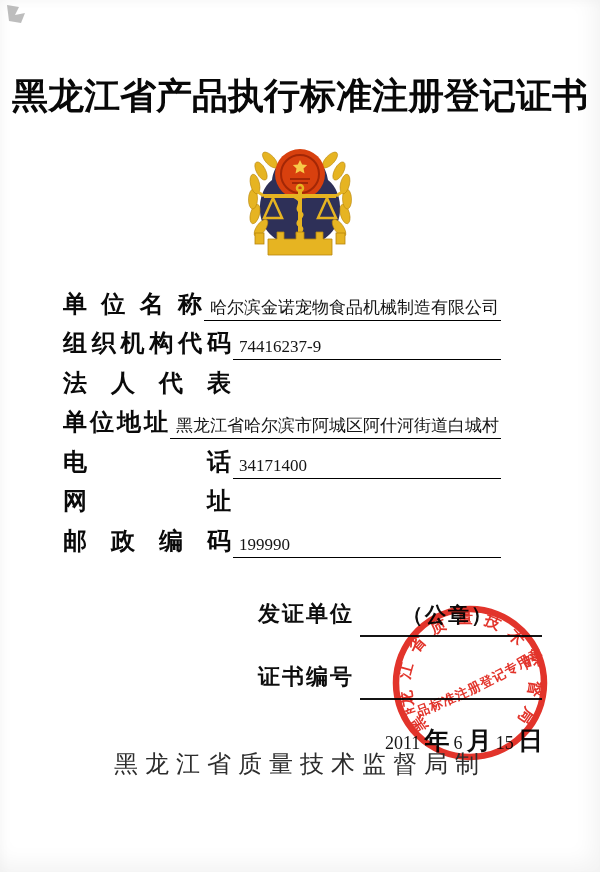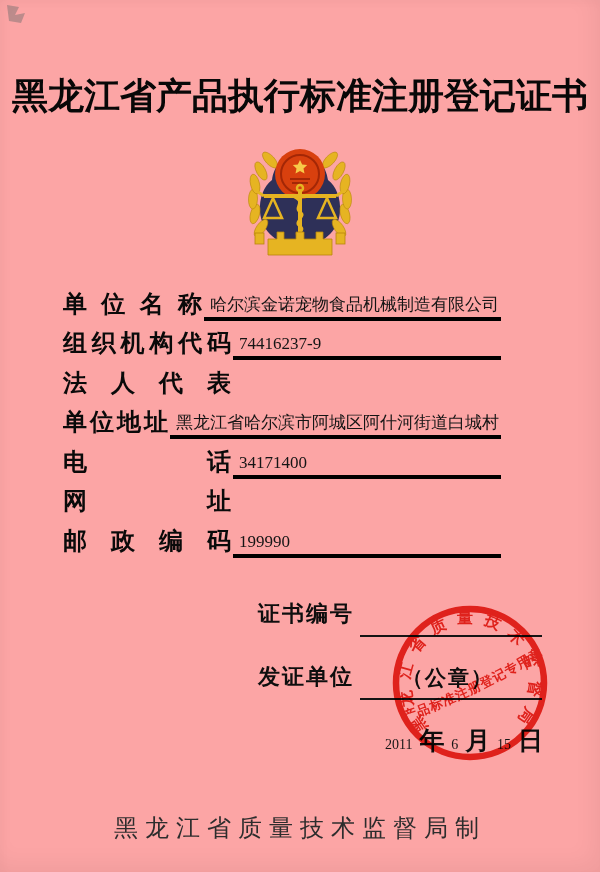--- a/index.html
+++ b/index.html
@@ -1,51 +1,51 @@
 <!DOCTYPE html>
 <html><head>
 <meta charset="utf-8">
 <style>
   html,body{margin:0;padding:0;}
   body{width:600px;height:872px;background:#e9e9e9;font-family:"Liberation Serif",serif;}
-  .page{position:relative;width:600px;height:872px;background:#fca5a5;overflow:hidden;
+  .page{position:relative;width:600px;height:872px;background:#ffffff;overflow:hidden;
         box-shadow:inset -6px -8px 22px rgba(0,0,0,.05), inset 3px 3px 10px rgba(0,0,0,.02);color:#0e0e0e;}
 
   .artifact{position:absolute;left:5px;top:3px;opacity:.8;}
 
   .title{position:absolute;top:72px;left:0;width:100%;text-align:center;
          font-size:36px;font-weight:bold;color:#080808;letter-spacing:0px;
          font-family:"Liberation Serif",serif;}
 
   .emblem{position:absolute;top:136px;left:50%;transform:translateX(-50%);}
 
   .form{position:absolute;left:63px;top:281px;width:438px;}
   .frow{display:flex;align-items:flex-end;height:39.5px;}
   .flabel{width:168px;display:flex;justify-content:space-between;
           font-size:24px;font-weight:bold;line-height:1;margin-bottom:5px;
           font-family:"Liberation Serif",serif;color:#0a0a0a;}
-  .fvalue{flex:1;margin-left:2px;border-bottom:4px solid #000000;
+  .fvalue{flex:1;margin-left:2px;border-bottom:1px solid #000000;
           font-size:17px;line-height:1.15;padding:0 2px 2px 6px;white-space:nowrap;color:#151515;}
 
   .cert{position:absolute;left:258px;top:600px;width:284px;}
   .crow{display:flex;align-items:flex-end;height:37px;margin-bottom:26px;}
   .clabel{font-size:22px;font-weight:bold;letter-spacing:2px;margin-bottom:8px;
           white-space:nowrap;font-family:"Liberation Serif",serif;}
   .cline{flex:1;border-bottom:2px solid #141414;margin-left:6px;
          font-size:21px;font-weight:bold;letter-spacing:2px;
          padding:0 0 6px 42px;white-space:nowrap;}
 
   .date{position:absolute;left:385px;top:724px;width:158px;
         display:flex;justify-content:space-between;align-items:baseline;}
-  .dnum{font-size:14px;color:#161616;}
+  .dnum{font-size:18px;color:#161616;}
   .dunit{font-size:25px;font-weight:bold;font-family:"Liberation Serif",serif;}
 
   .stamp{position:absolute;left:388px;top:601px;mix-blend-mode:multiply;opacity:.93;}
 
-  .footer{position:absolute;top:812px;left:0;width:100%;text-align:center;
+  .footer{position:absolute;top:748px;left:0;width:100%;text-align:center;
           font-size:24px;letter-spacing:7px;color:#2d2d2d;font-weight:400;
           font-family:"Liberation Serif",serif;}
 </style>
 </head>
 <body>
 
 <div class="page">
 
   <svg class="artifact" width="30" height="24" viewBox="0 0 30 24">
     <path d="M2 2 L14 4 L10 12 L20 10 L16 20 L4 18 Z" fill="#6a6a6a" opacity="0.55"></path>
@@ -150,26 +150,26 @@
           <span>政</span>
           <span>编</span>
           <span>码</span>
         </div>
         <div class="fvalue">199990</div>
       </div>
     </div>
 
   <div class="cert">
     <div class="crow">
+      <div class="clabel">发证单位</div>
+      <div class="cline">（公章）</div>
+    </div>
+    <div class="crow">
       <div class="clabel">证书编号</div>
       <div class="cline"></div>
-    </div>
-    <div class="crow">
-      <div class="clabel">发证单位</div>
-      <div class="cline">（公章）</div>
     </div>
   </div>
 
   <div class="date">
     <span class="dnum">2011</span>
     <span class="dunit">年</span>
     <span class="dnum">6</span>
     <span class="dunit">月</span>
     <span class="dnum">15</span>
     <span class="dunit">日</span>

